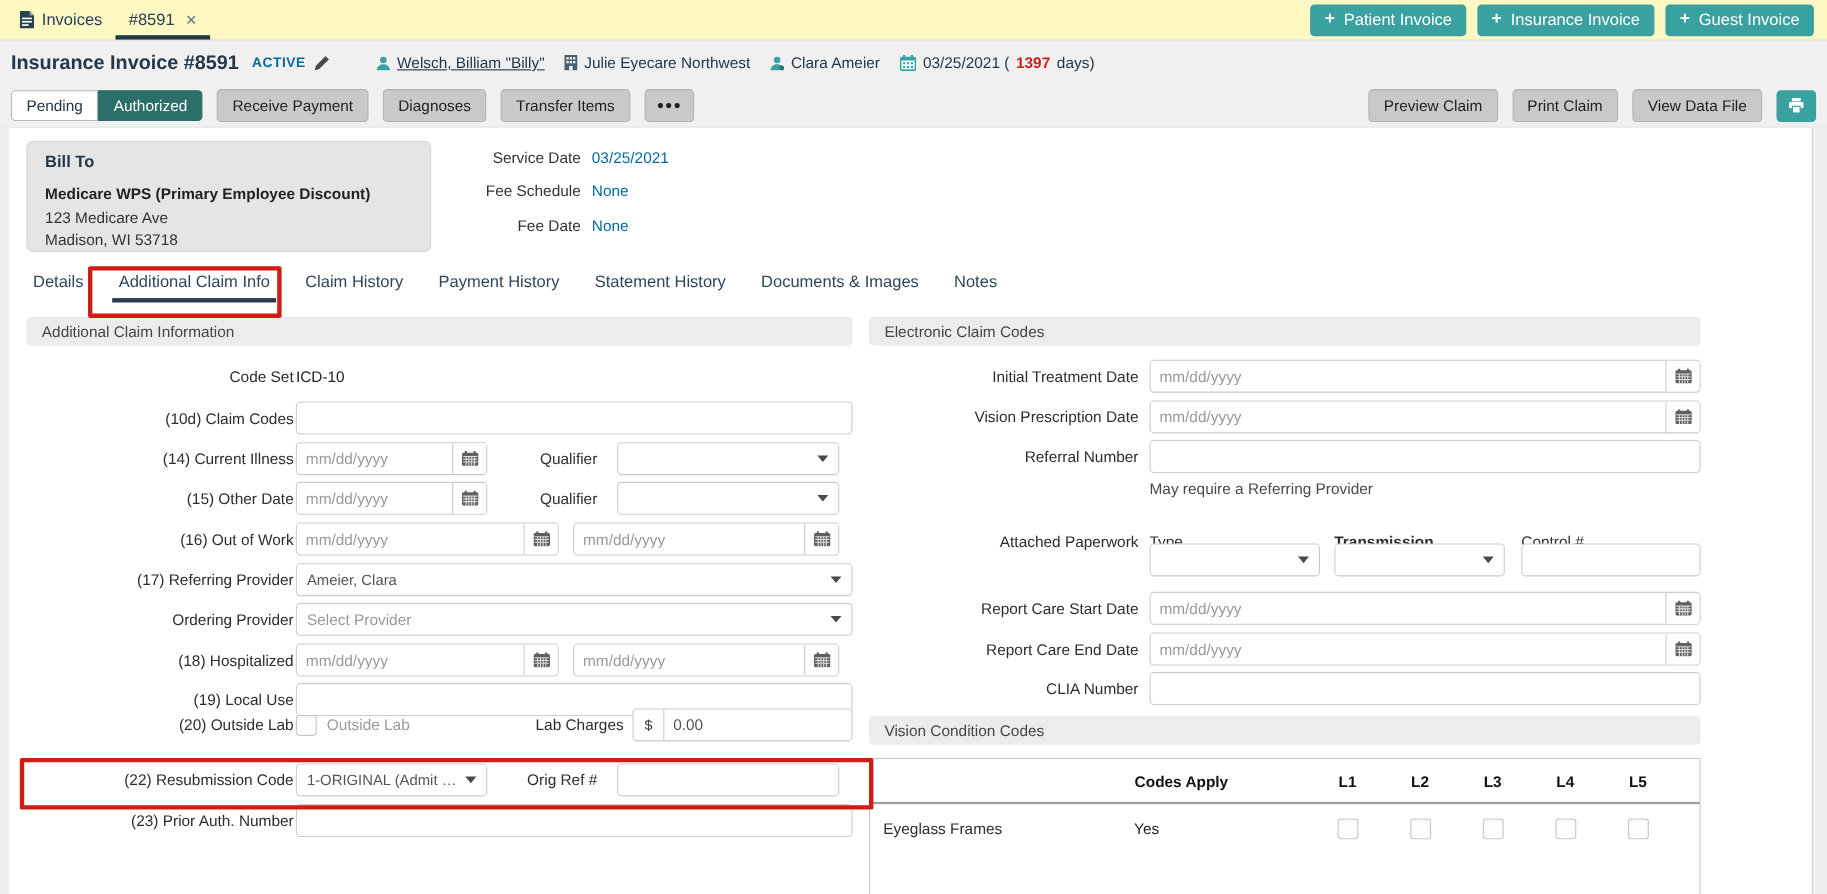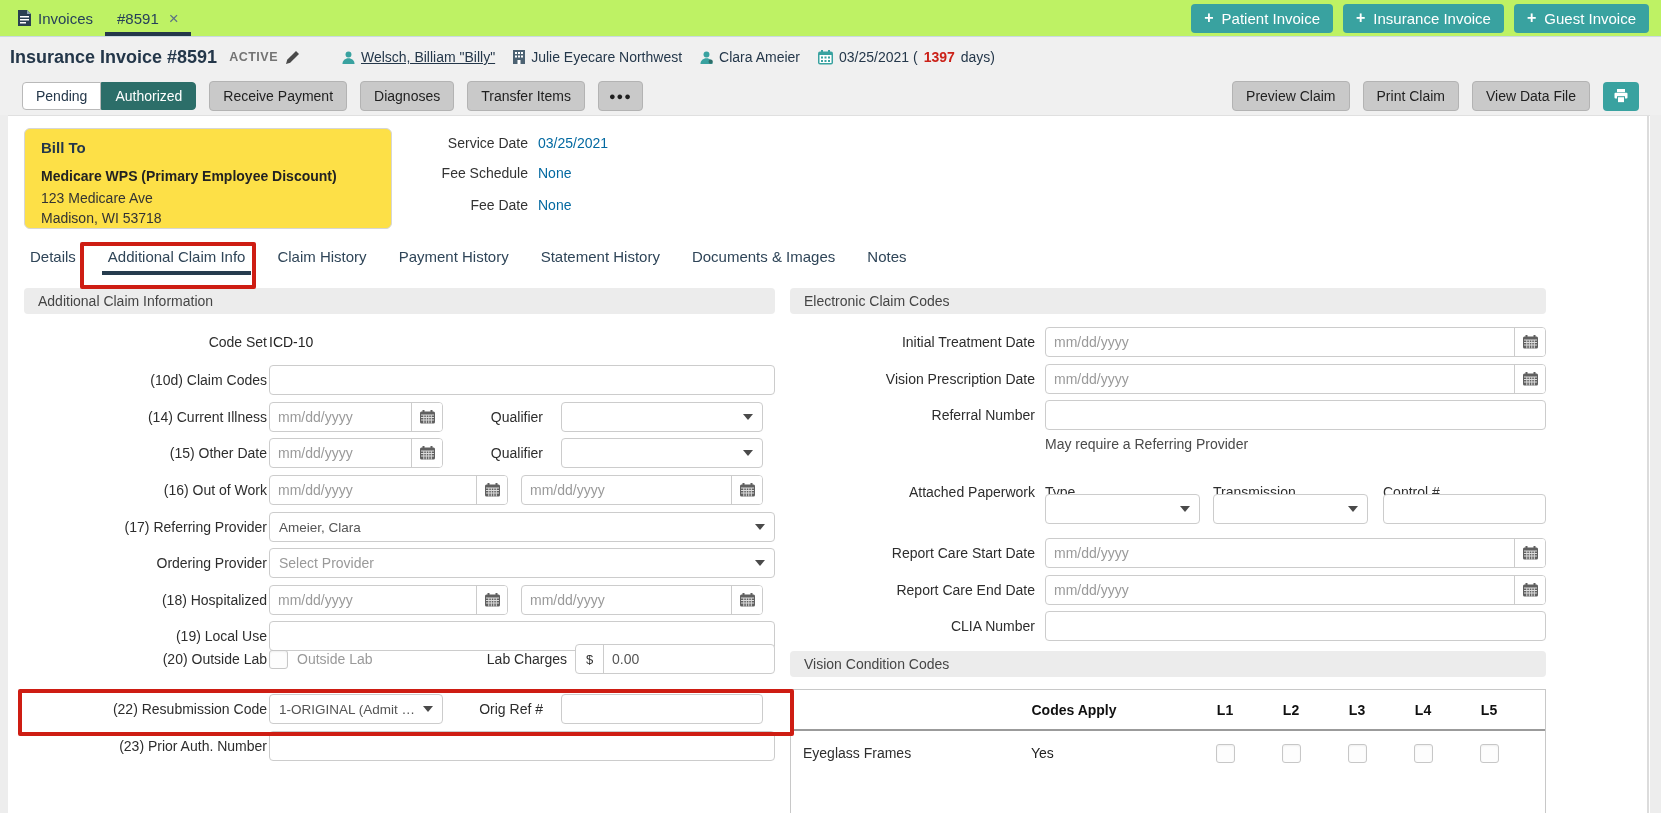--- a/index.html
+++ b/index.html
@@ -1,54 +1,54 @@
 <!DOCTYPE html>
 <html><head>
 <meta charset="utf-8">
 <style>
   html,body{margin:0;padding:0;background:#ececec;font-family:"Liberation Sans","DejaVu Sans",sans-serif;}
   .screen{position:relative;width:1661px;height:813px;background:#ededed;overflow:hidden;font-size:14px;color:#2e2e2e;}
 
   
-  .topbar{position:absolute;left:0;top:0;width:1661px;height:37px;background:#bef264;border-bottom:1px solid #c9d9e3;display:flex;align-items:stretch;box-sizing:border-box;}
+  .topbar{position:absolute;left:0;top:0;width:1661px;height:37px;background:#fef9c3;border-bottom:1px solid #c9d9e3;display:flex;align-items:stretch;box-sizing:border-box;}
   .toptab{display:flex;align-items:center;gap:7px;padding:0 12px;color:#27405a;font-size:15px;cursor:pointer;}
   .toptab.first{margin-left:6px;}
   .toptab.active{border-bottom:4px solid #24384a;padding-top:4px;}
   .tab-close{color:#5c7285;font-size:17px;line-height:1;margin-left:3px;}
   .topbar-btns{margin-left:auto;display:flex;align-items:center;gap:10px;padding-right:12px;}
   .btn-teal{display:flex;align-items:center;gap:8px;height:29px;padding:0 13px;background:#39a2a0;color:#fff;border-radius:4px;font-size:15px;cursor:pointer;}
   .btn-teal .plus{font-weight:bold;font-size:16px;}
 
   
   .headerbar{position:absolute;left:0;top:37px;width:1661px;height:40px;background:#f0f0f0;display:flex;align-items:center;padding-left:10px;box-sizing:border-box;}
   .inv-title{font-size:18px;font-weight:bold;color:#24374a;}
-  .inv-status{margin-left:12px;font-size:12.5px;font-weight:bold;letter-spacing:.5px;color:#737373;}
+  .inv-status{margin-left:12px;font-size:12.5px;font-weight:bold;letter-spacing:.5px;color:#0369a1;}
   .pencil{margin-left:8px;display:flex;}
   .hdr-items{display:flex;align-items:center;gap:18px;margin-left:42px;color:#24374a;}
   .hdr-item{display:flex;align-items:center;gap:6px;white-space:nowrap;}
   .hdr-link{text-decoration:underline;color:#24374a;cursor:pointer;}
   .days-red{color:#cb2118;font-weight:bold;}
 
   
-  .actionbar{position:absolute;left:0;top:77px;width:1661px;height:38px;background:#f0f0f0;display:flex;align-items:center;padding:0 22px;box-sizing:border-box;gap:13px;}
+  .actionbar{position:absolute;left:0;top:77px;width:1661px;height:38px;background:#f0f0f0;display:flex;align-items:center;padding:0 10px;box-sizing:border-box;gap:13px;}
   .seg{display:flex;}
   .seg-btn{height:28px;display:flex;align-items:center;padding:0 13px;font-size:14px;cursor:pointer;box-sizing:border-box;}
   .seg-off{background:#fff;border:1px solid #b9b9b9;border-radius:4px 0 0 4px;color:#24374a;}
   .seg-on{background:#2c6e69;border:1px solid #2c6e69;border-radius:0 4px 4px 0;color:#fff;}
   .btn-gray{height:28px;display:flex;align-items:center;padding:0 13px;background:#c9c9c9;border:1px solid #b3b3b3;border-radius:4px;color:#1f1f1f;cursor:pointer;}
   .btn-more{padding:0 10px;letter-spacing:1px;font-size:11px;}
   .right-actions{margin-left:auto;display:flex;align-items:center;gap:13px;}
   .btn-print{width:36px;height:29px;background:#39a2a0;border-radius:4px;display:flex;align-items:center;justify-content:center;cursor:pointer;}
 
   
   .content{position:absolute;left:8px;top:115px;width:1642px;height:698px;background:#fff;border-top:1px solid #e0e0e0;overflow:hidden;}
   .scrollbar{position:absolute;left:1639px;top:0;bottom:0;width:2px;background:#dcdcdc;}
 
   
-  .billto{position:absolute;left:16px;top:12px;width:368px;height:101px;border:1px solid #d6d6d6;border-radius:6px;background:#fde047;box-sizing:border-box;padding:10px 16px;}
+  .billto{position:absolute;left:16px;top:12px;width:368px;height:101px;border:1px solid #d6d6d6;border-radius:6px;background:#e5e5e5;box-sizing:border-box;padding:10px 16px;}
   .billto h3{margin:0 0 12px 0;font-size:15px;color:#24374a;}
   .billto .bname{font-weight:bold;color:#222;margin-bottom:4px;}
   .billto .baddr{color:#333;line-height:1.45;}
 
   .srow{position:absolute;left:400px;width:300px;height:16px;display:flex;align-items:center;}
   .srow .sl{width:120px;text-align:right;color:#333;}
   .srow .sv{margin-left:10px;color:#0369a1;}
 
   
   .tabnav{position:absolute;left:16px;top:125px;height:34px;display:flex;align-items:flex-end;gap:20px;}
@@ -448,21 +448,21 @@
     <div class="rrow" style="top:284px;">
       <div class="rlbl">Referral Number</div>
       <input class="ti grow" style="">
     </div>
 
     <div class="help" style="left:1037px;top:320px;">May require a Referring Provider</div>
 
     <div class="rrow" style="top:361px;">
       <div class="rlbl">Attached Paperwork</div>
       <div style="width:168px;">Type</div>
-      <div style="width:170px;">Transmission</div>
+      <div style="width:170px;font-weight:bold;">Transmission</div>
       <div>Control #</div>
     </div>
 
     <div class="rrow" style="top:378px;">
       <div class="rlbl"></div>
       <div class="sel" style="width:155px;">
         <span class="sel-t"></span>
           <span class="caret"></span>
       </div>
       <div class="sel" style="width:155px;margin-left:13px;">

